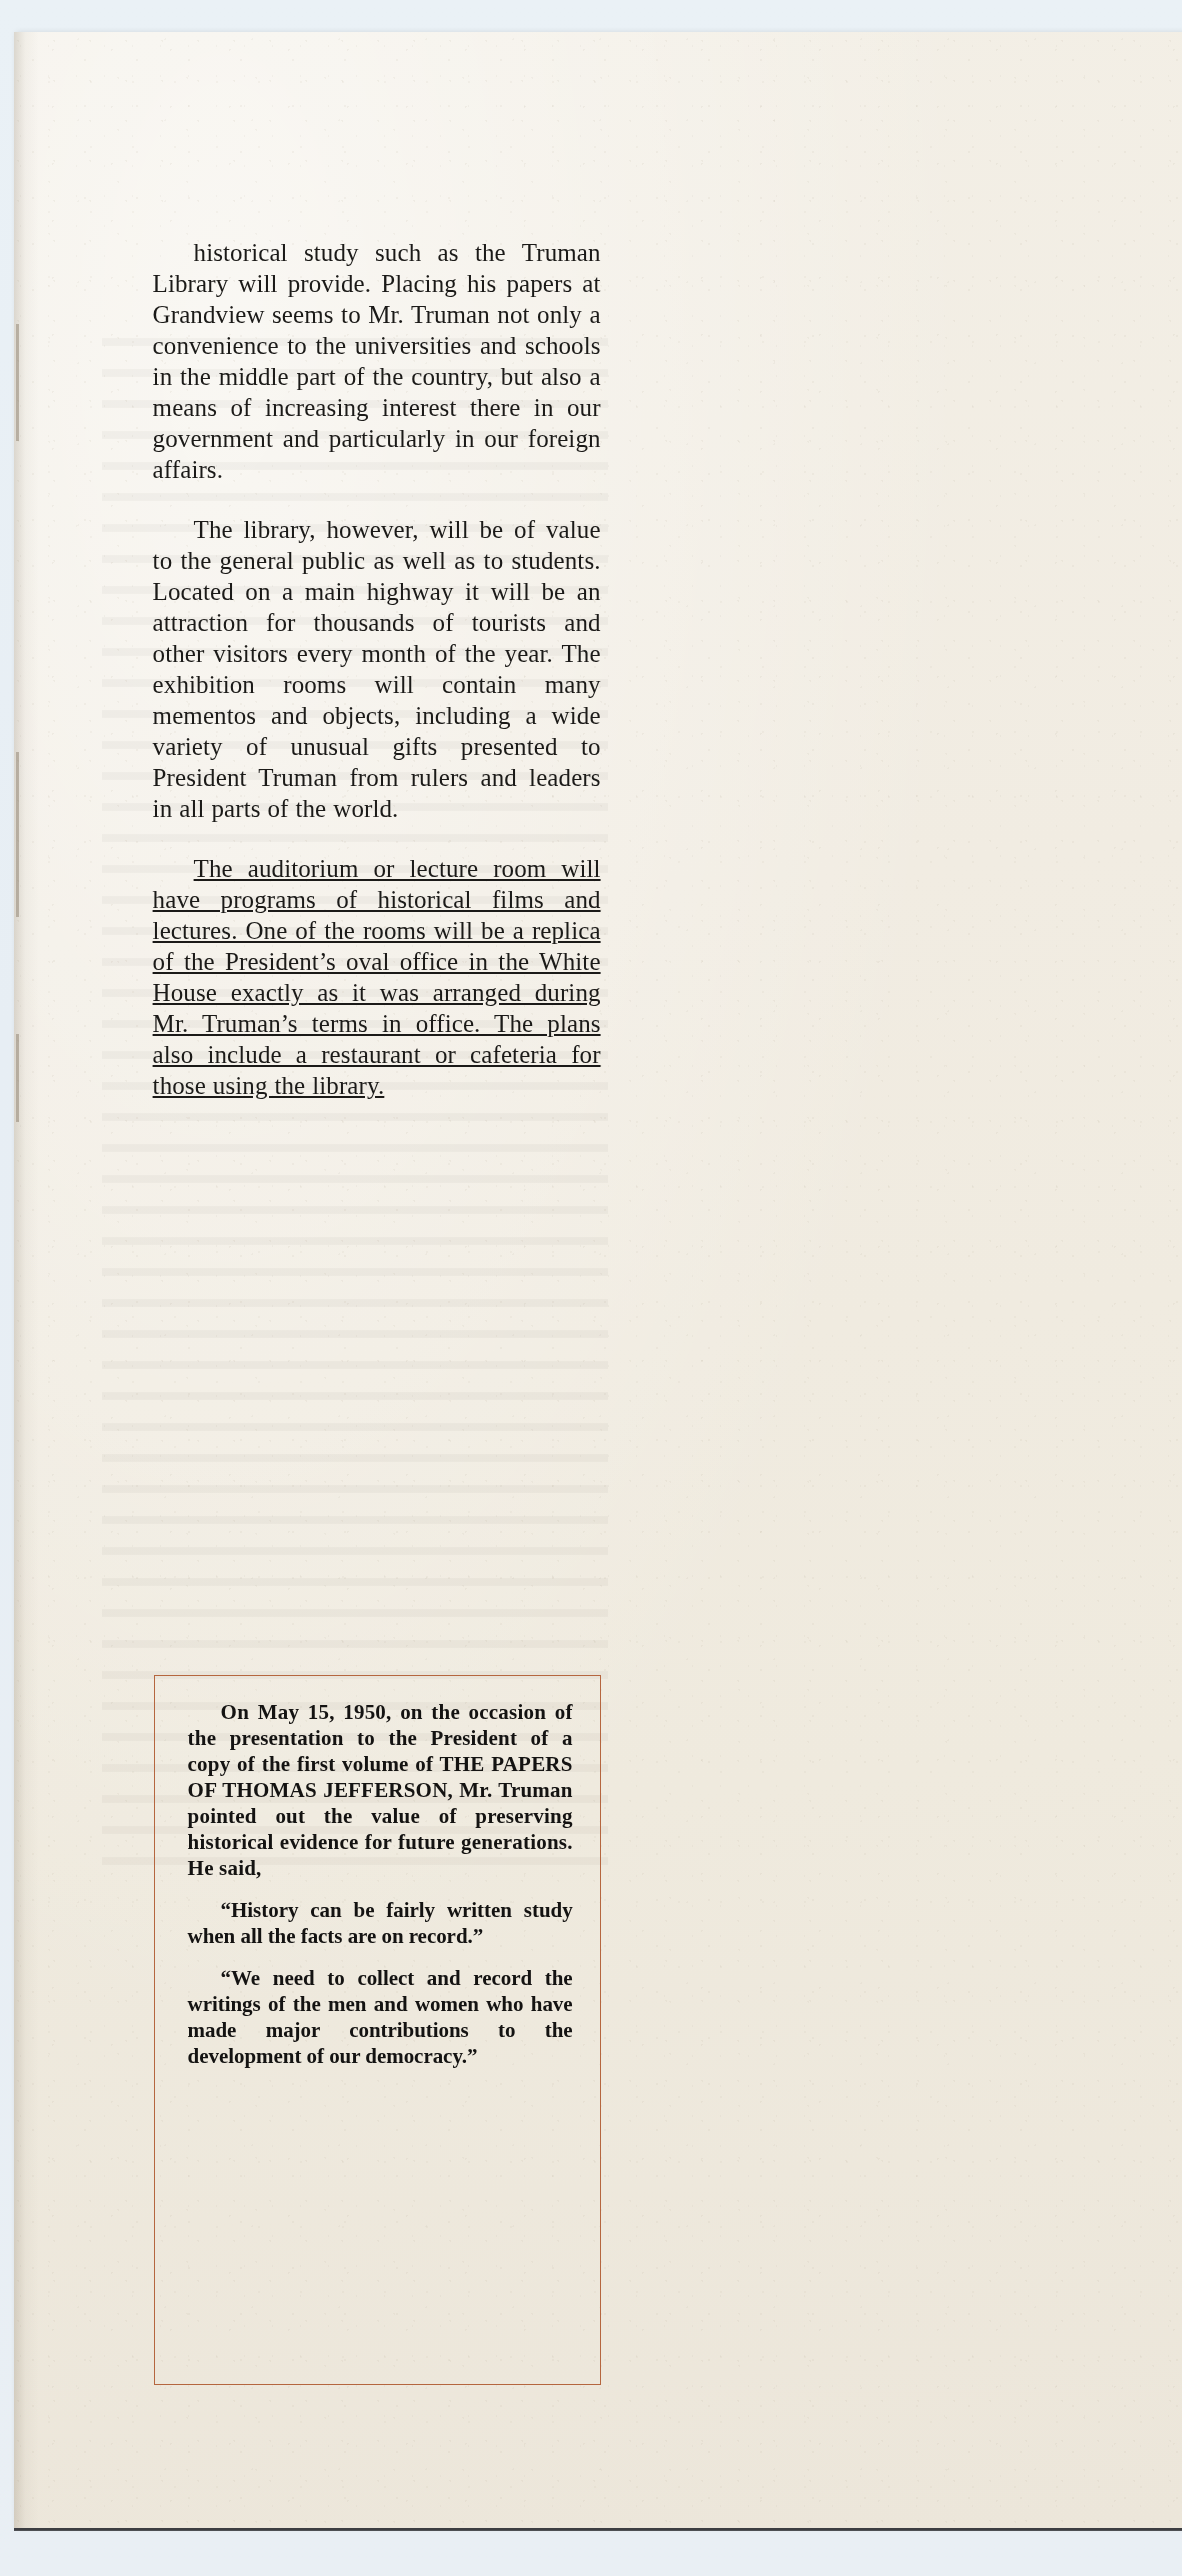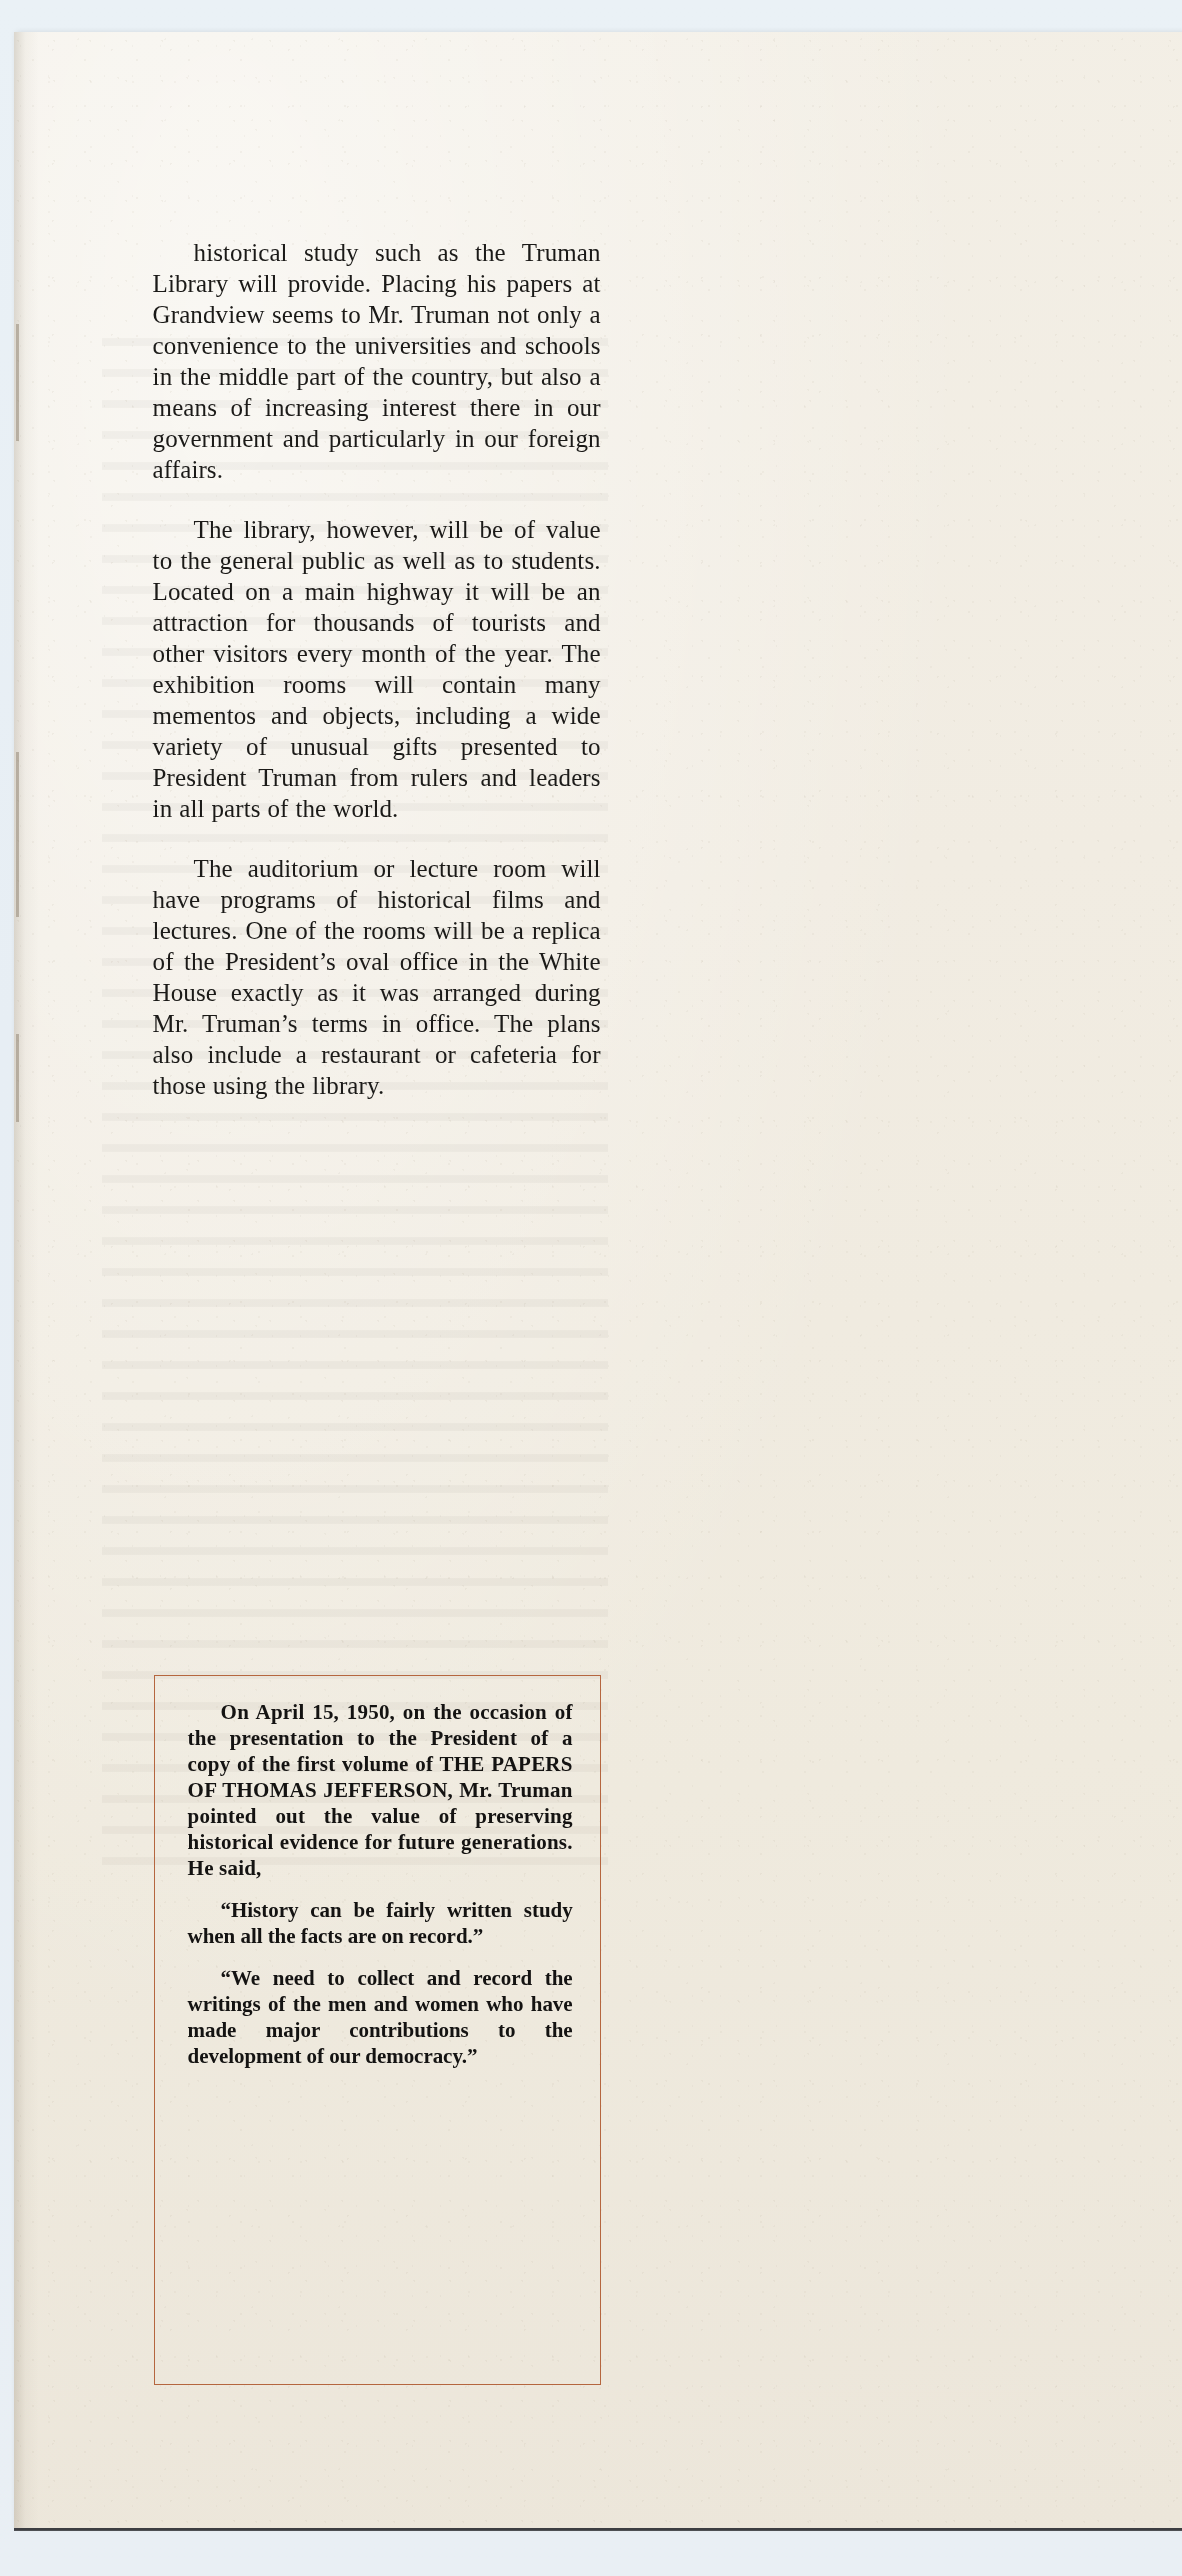--- a/index.html
+++ b/index.html
@@ -95,21 +95,21 @@
   .body-par {
     margin: 0 0 29px 0;
     font-size: 25px;
     line-height: 31px;
     color: #1b1a18;
     text-align: justify;
     text-indent: 41px;
     letter-spacing: 0.1px;
     word-spacing: 0.6px;
   }
-  .body-par:last-child { margin-bottom: 0; }
+  .body-par:last-child { margin-bottom: 0; text-decoration: underline; }
 
   
   #quote-frame {
     position: absolute;
     left: 140px;
     top: 1643px;
     width: 447px;
     height: 710px;
     border: 1.9px solid #b5663f;
     box-sizing: border-box;
@@ -150,21 +150,21 @@
     </div>
 
     <div id="text-column">
       <p class="body-par">historical study such as the Truman Library will provide. Placing his papers at Grandview seems to Mr. Truman not only a convenience to the universities and schools in the middle part of the country, but also a means of increasing interest there in our government and particularly in our foreign affairs.</p>
       <p class="body-par">The library, however, will be of value to the general public as well as to students. Located on a main highway it will be an attraction for thousands of tourists and other visitors every month of the year. The exhibition rooms will contain many mementos and objects, including a wide variety of unusual gifts presented to President Truman from rulers and leaders in all parts of the world.</p>
       <p class="body-par">The auditorium or lecture room will have programs of historical films and lectures. One of the rooms will be a replica of the President’s oval office in the White House exactly as it was arranged during Mr. Truman’s terms in office. The plans also include a restaurant or cafeteria for those using the library.</p>
     </div>
 
     <div id="quote-frame">
       <div id="quote-inner">
-        <p class="quote-par caps-title">On April 15, 1950, on the occasion of the presentation to the President of a copy of the first volume of THE PAPERS OF THOMAS JEFFERSON, Mr. Truman pointed out the value of preserving historical evidence for future generations. He said,</p>
+        <p class="quote-par caps-title">On May 15, 1950, on the occasion of the presentation to the President of a copy of the first volume of THE PAPERS OF THOMAS JEFFERSON, Mr. Truman pointed out the value of preserving historical evidence for future generations. He said,</p>
         <p class="quote-par">“History can be fairly written study when all the facts are on record.”</p>
         <p class="quote-par">“We need to collect and record the writings of the men and women who have made major contributions to the development of our democracy.”</p>
       </div>
     </div>
 
   </div>
 </div>
 
 
 </body></html>

